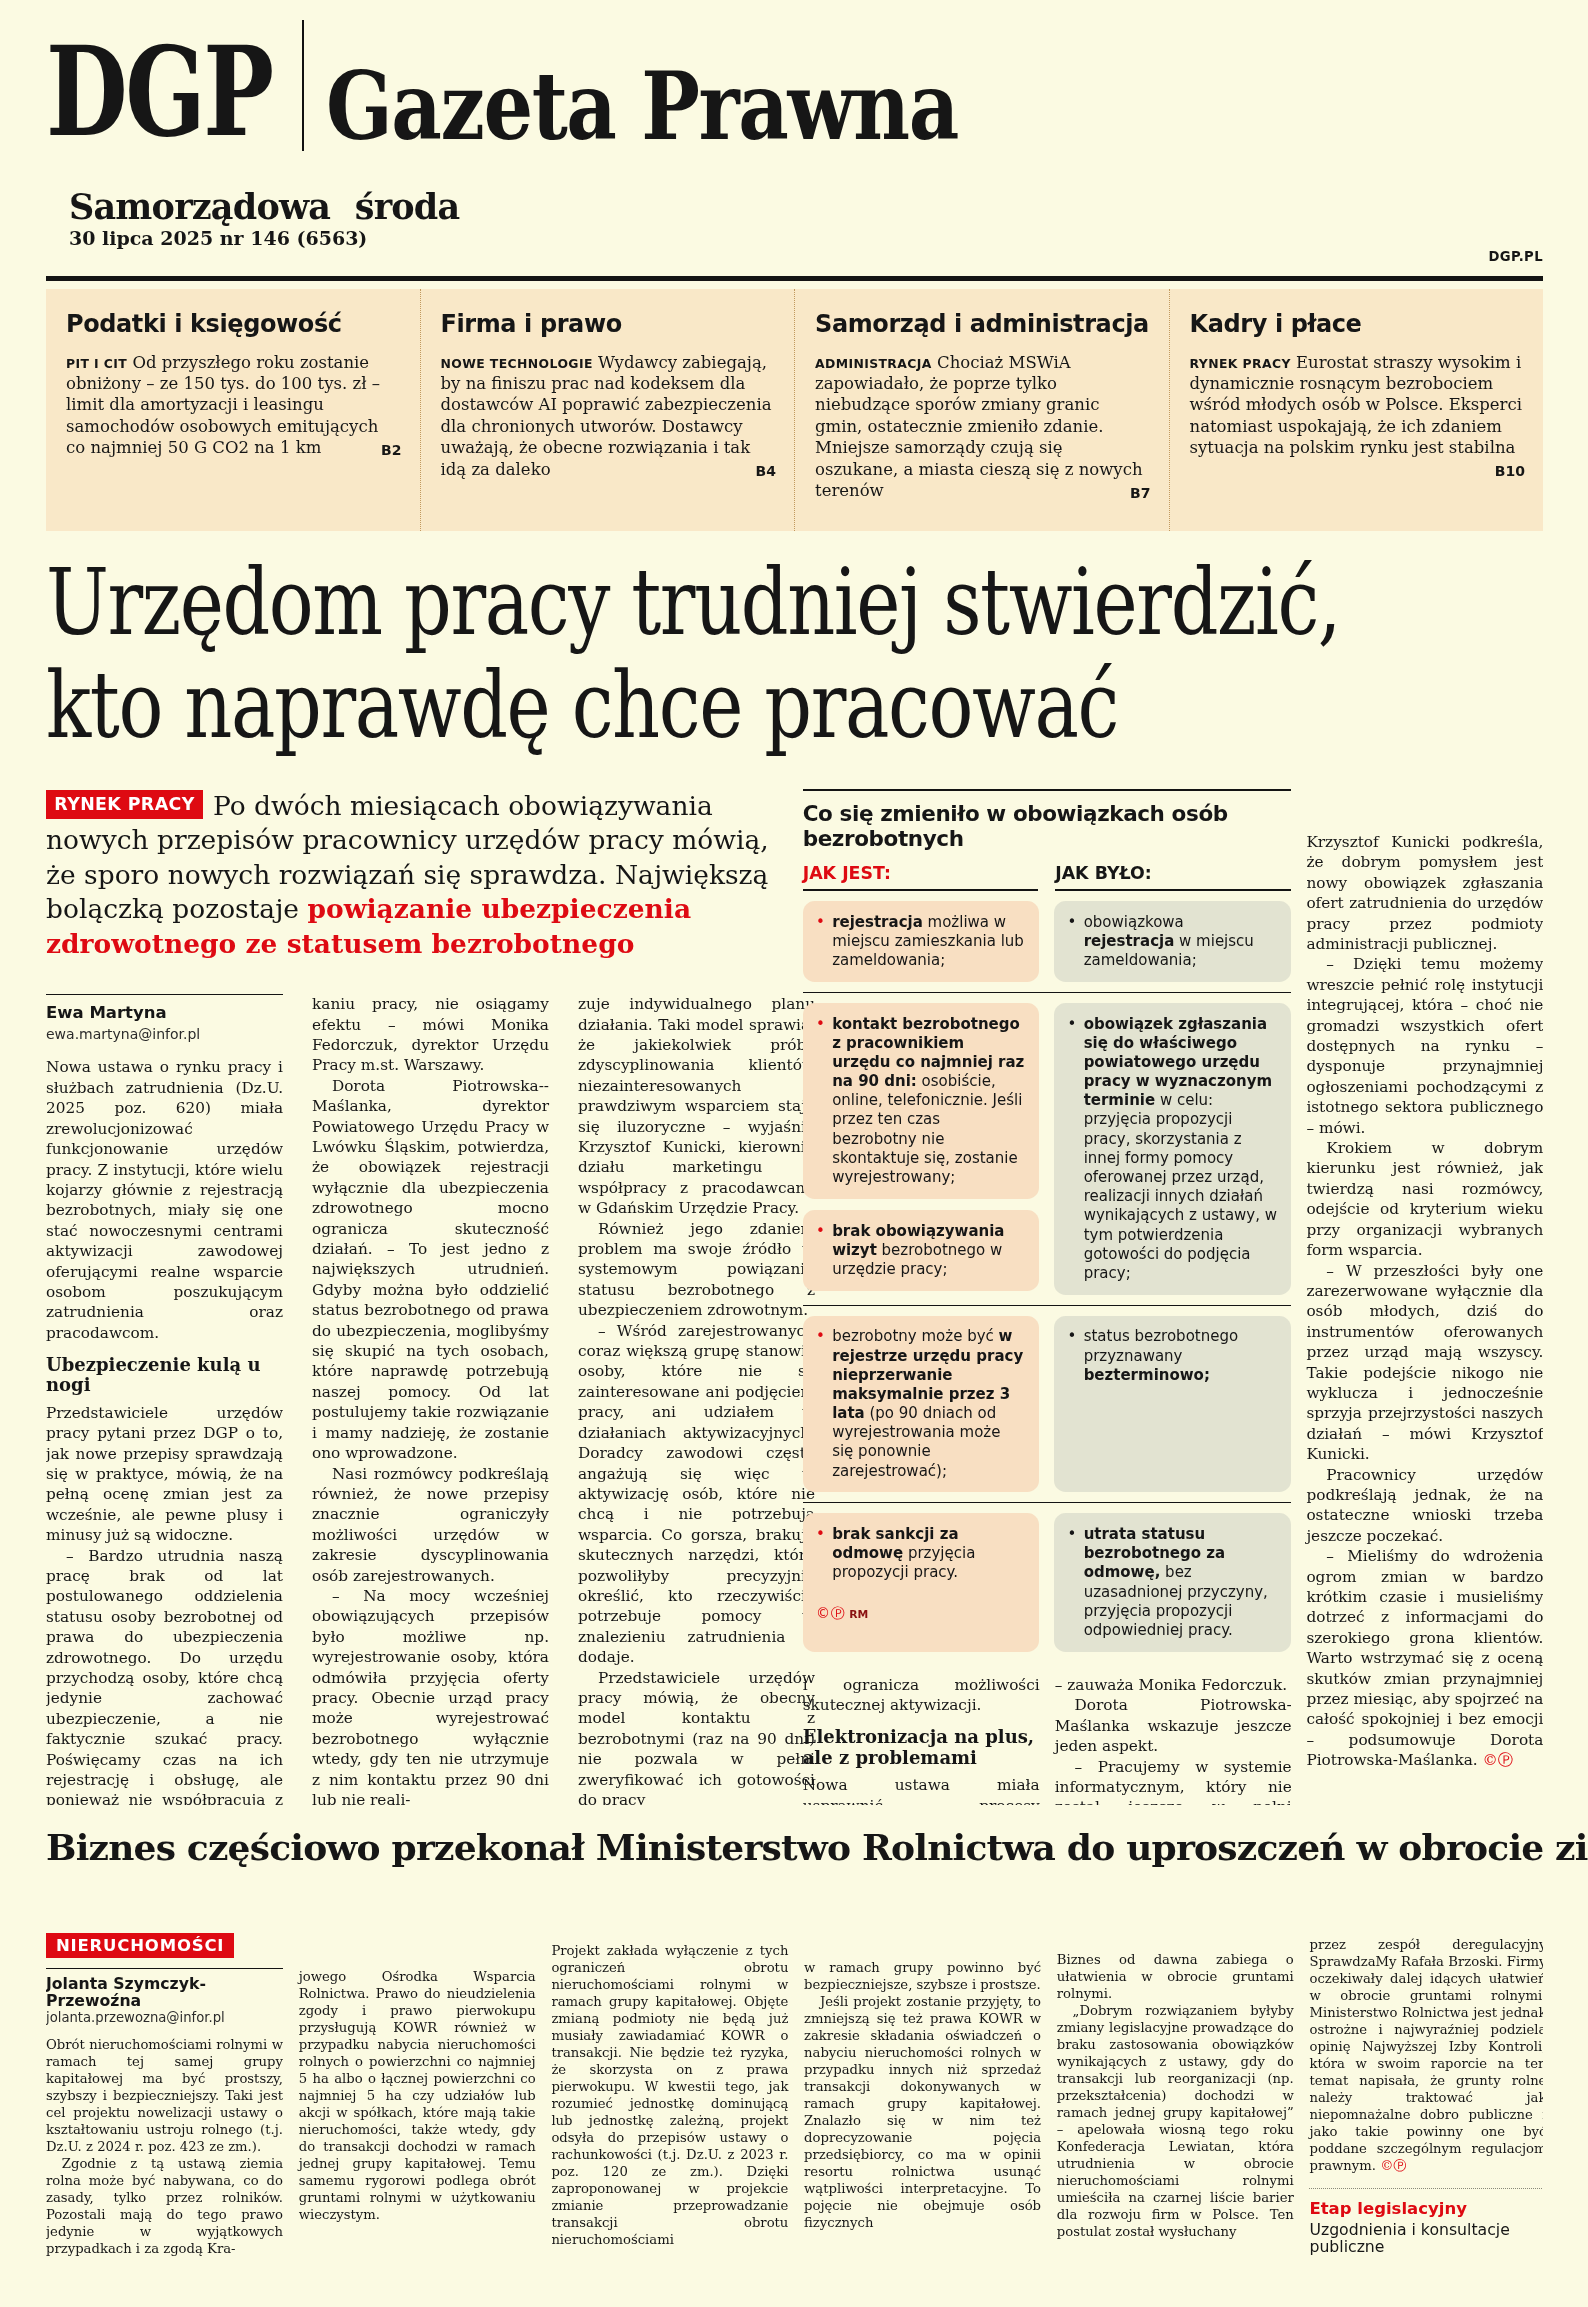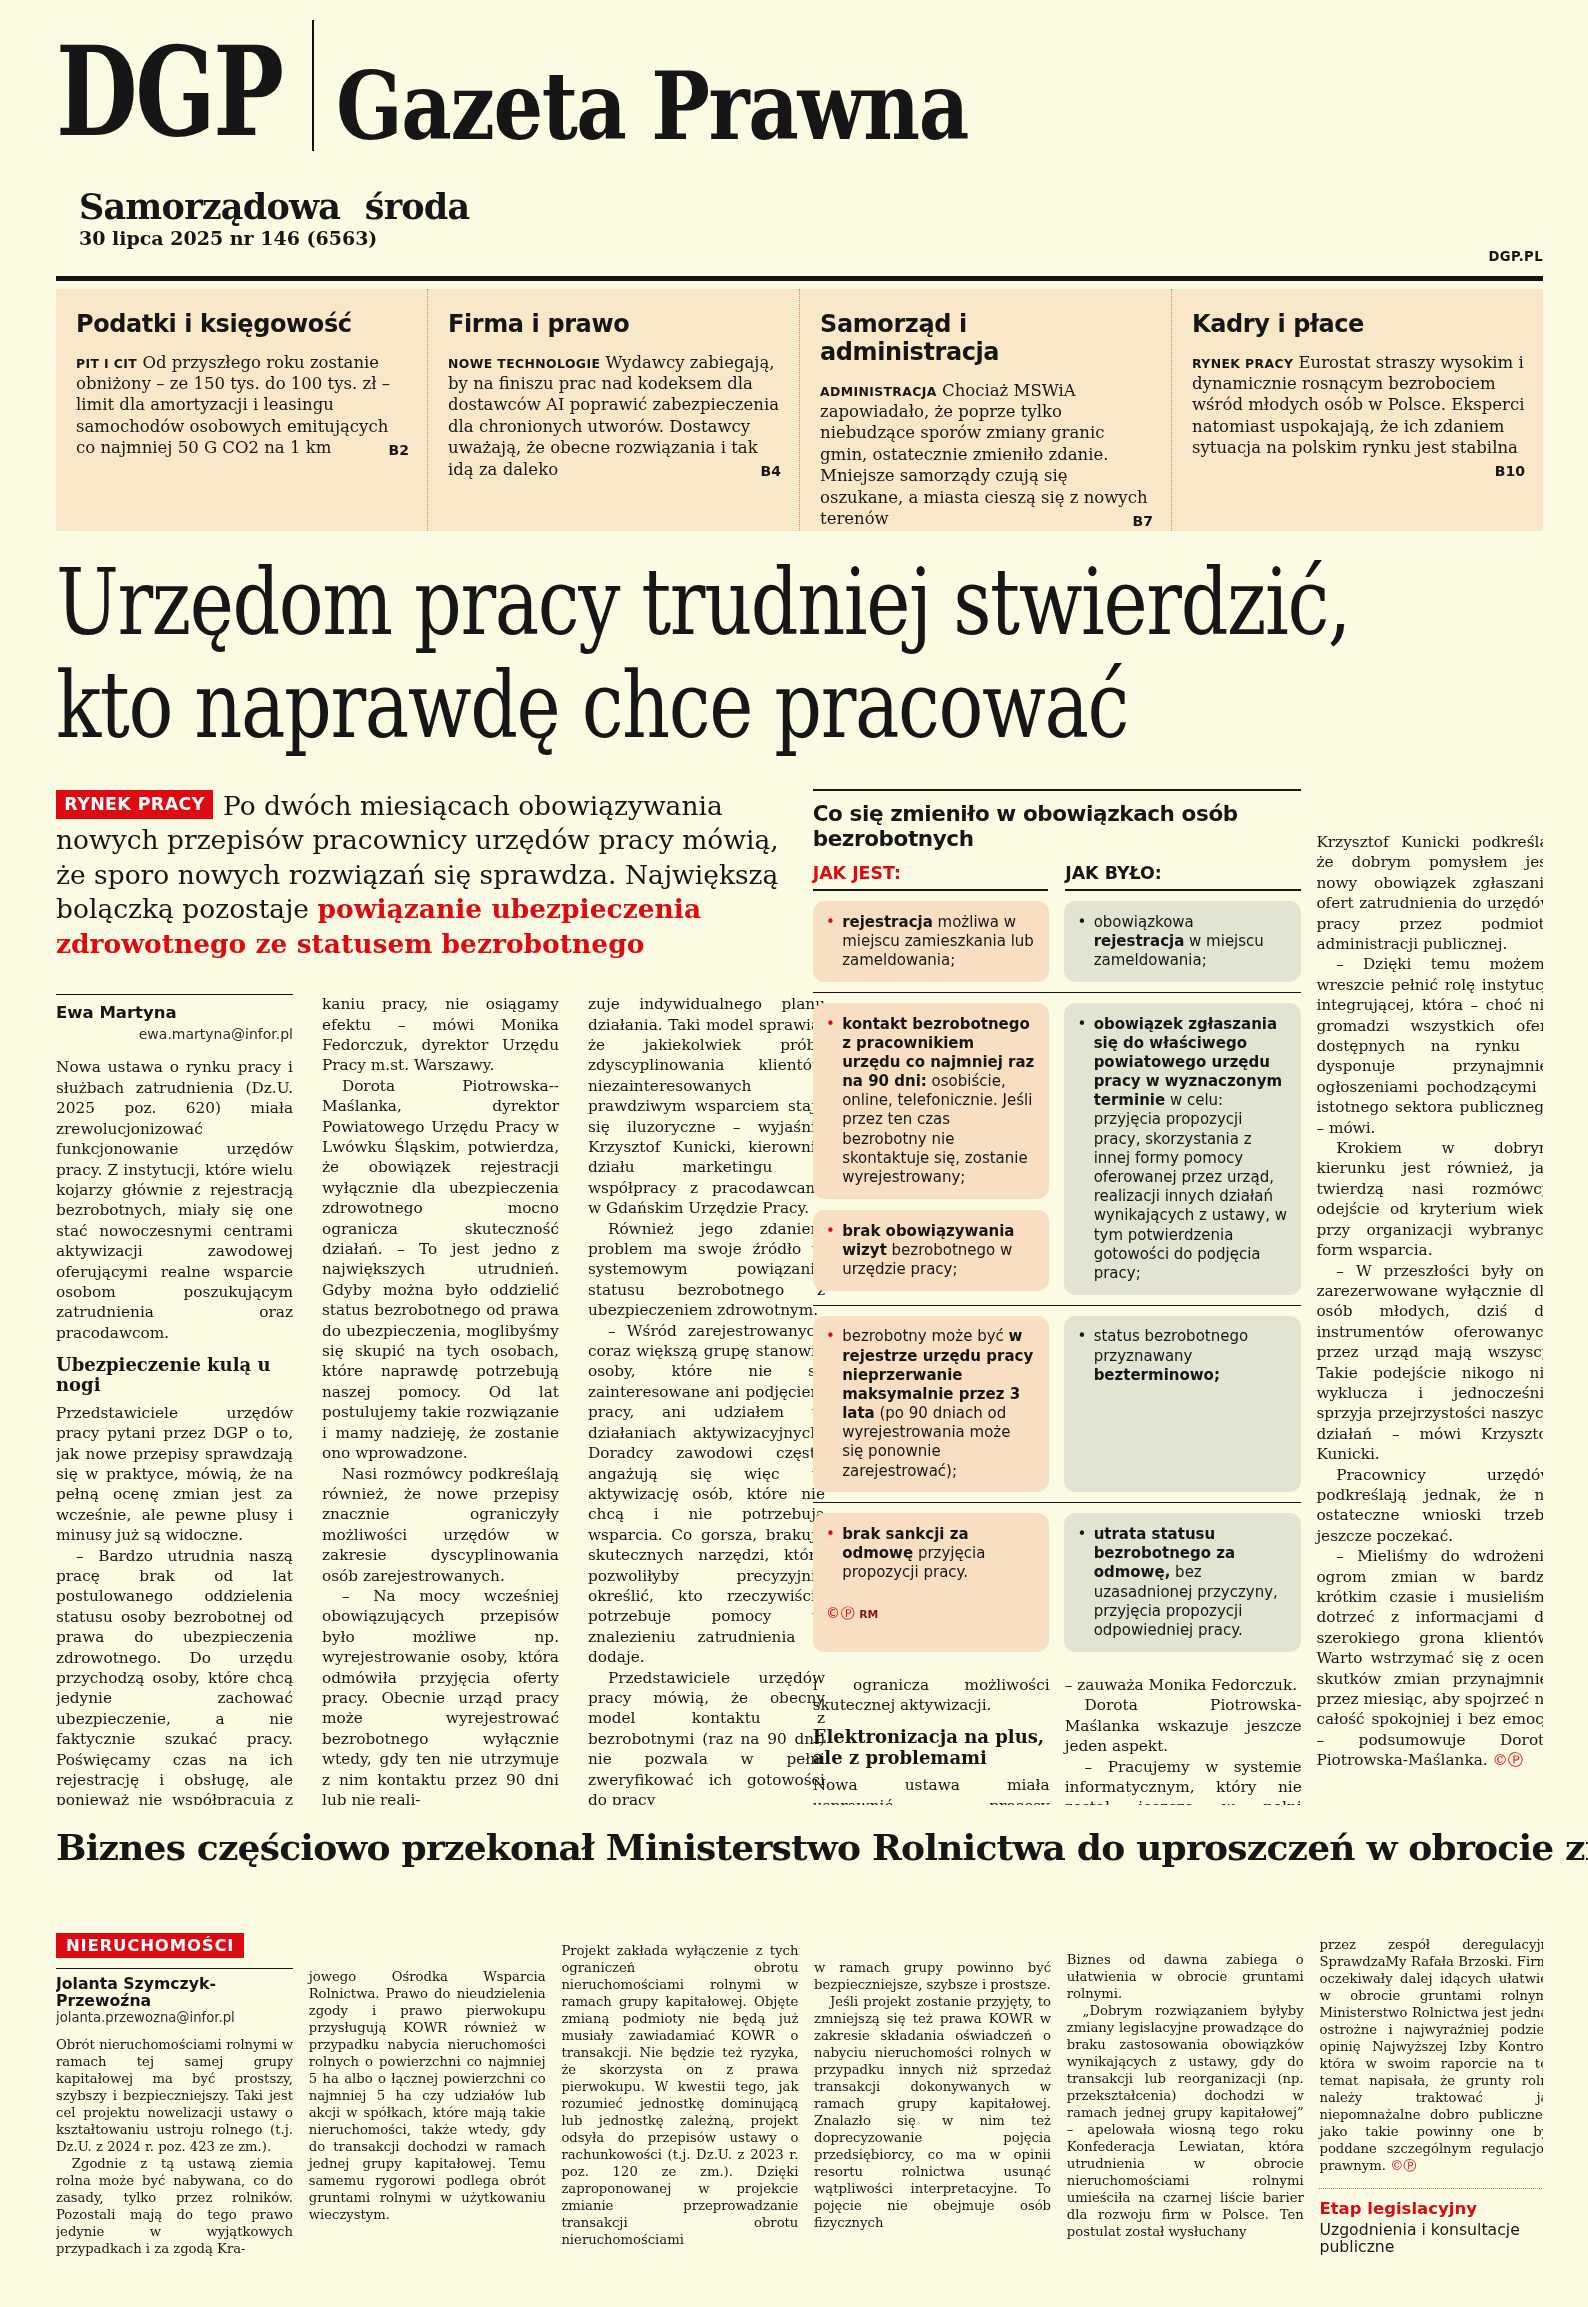--- a/index.html
+++ b/index.html
@@ -8,21 +8,21 @@
     --bg:#FBFAE2;
     --strip:#F9E8C8;
     --peach:#F8DFC2;
     --sage:#E2E3D1;
   }
   *{margin:0;padding:0;box-sizing:border-box;}
   html,body{background:#e8e8e0;}
   .page{
     width:1589px;height:2307px;background:var(--bg);color:var(--ink);
     font-family:"DejaVu Serif",serif;overflow:hidden;position:relative;
-    display:flex;flex-direction:column;padding-left:10px;
+    display:flex;flex-direction:column;
   }
   .inner{padding:0 46px;}
   
   .masthead{display:flex;align-items:flex-end;gap:0;padding-top:11.6px;height:151px;}
   .mast-dgp{font-size:124px;line-height:.95;font-weight:700;display:inline-block;transform:scaleX(.76);transform-origin:left bottom;letter-spacing:-3.3px;}
   .mast-div{width:2.5px;background:#111;height:131px;margin:0 8.3px 0 -41px;}
   .mast-title{font-size:93px;line-height:.95;font-weight:700;display:inline-block;transform:scaleX(.84);transform-origin:left bottom;letter-spacing:-1.7px;margin-left:13.2px;}
   
   .dateline{display:flex;align-items:baseline;margin-top:35px;flex-direction:column;}
   .edition{font-size:35px;font-weight:700;word-spacing:13.2px;letter-spacing:-0.8px;}
@@ -50,21 +50,21 @@
   .seg-rb{color:var(--red);font-weight:700;}
   .seg-r{color:var(--red);}
   .seg-b{font-weight:700;}
   .story-cols{display:flex;gap:29px;margin-top:13.2px;}
   .scol{width:237px;flex:0 0 237px;font-size:15.3px;line-height:20.4px;text-align:justify;}
   .scol p + p{text-indent:1.3em;}
   .subhead{font-family:"DejaVu Serif",serif;font-weight:700;font-size:18px;line-height:1.15;margin:11.6px 0 6.6px;text-align:left;}
   .subhead + p{text-indent:0;}
   .byline-rule{border-top:1.7px solid #141414;margin-bottom:8.3px;}
   .author{font-family:"DejaVu Sans",sans-serif;font-weight:700;font-size:16.5px;text-align:left;}
-  .email{font-family:"DejaVu Sans",sans-serif;font-size:14px;color:#2b2b2b;text-align:right;margin-bottom:13.2px;}
+  .email{font-family:"DejaVu Sans",sans-serif;font-size:14px;color:#2b2b2b;text-align:left;margin-bottom:13.2px;}
   
   .infobox{border-top:2.5px solid #141414;padding-top:10px;}
   .ib-title{font-family:"DejaVu Sans",sans-serif;font-weight:700;font-size:21.5px;letter-spacing:-0.4px;margin-bottom:11.6px;}
   .ib-heads{display:flex;gap:17px;}
   .ib-heads > div{flex:1 1 0;font-family:"DejaVu Sans",sans-serif;font-weight:700;font-size:17.4px;border-bottom:2.5px solid #141414;padding-bottom:6.6px;}
   .ib-now-h{color:var(--red);}
   .ib-row{display:flex;gap:15px;padding:10px 0;}
   .ib-cell{flex:1 1 0;display:flex;flex-direction:column;gap:11.6px;}
   .card{border-radius:11.6px;padding:11.6px 13.2px;font-family:"DejaVu Sans",sans-serif;font-size:15px;line-height:1.28;display:flex;gap:7.4px;}
   .card.now{background:var(--peach);}

